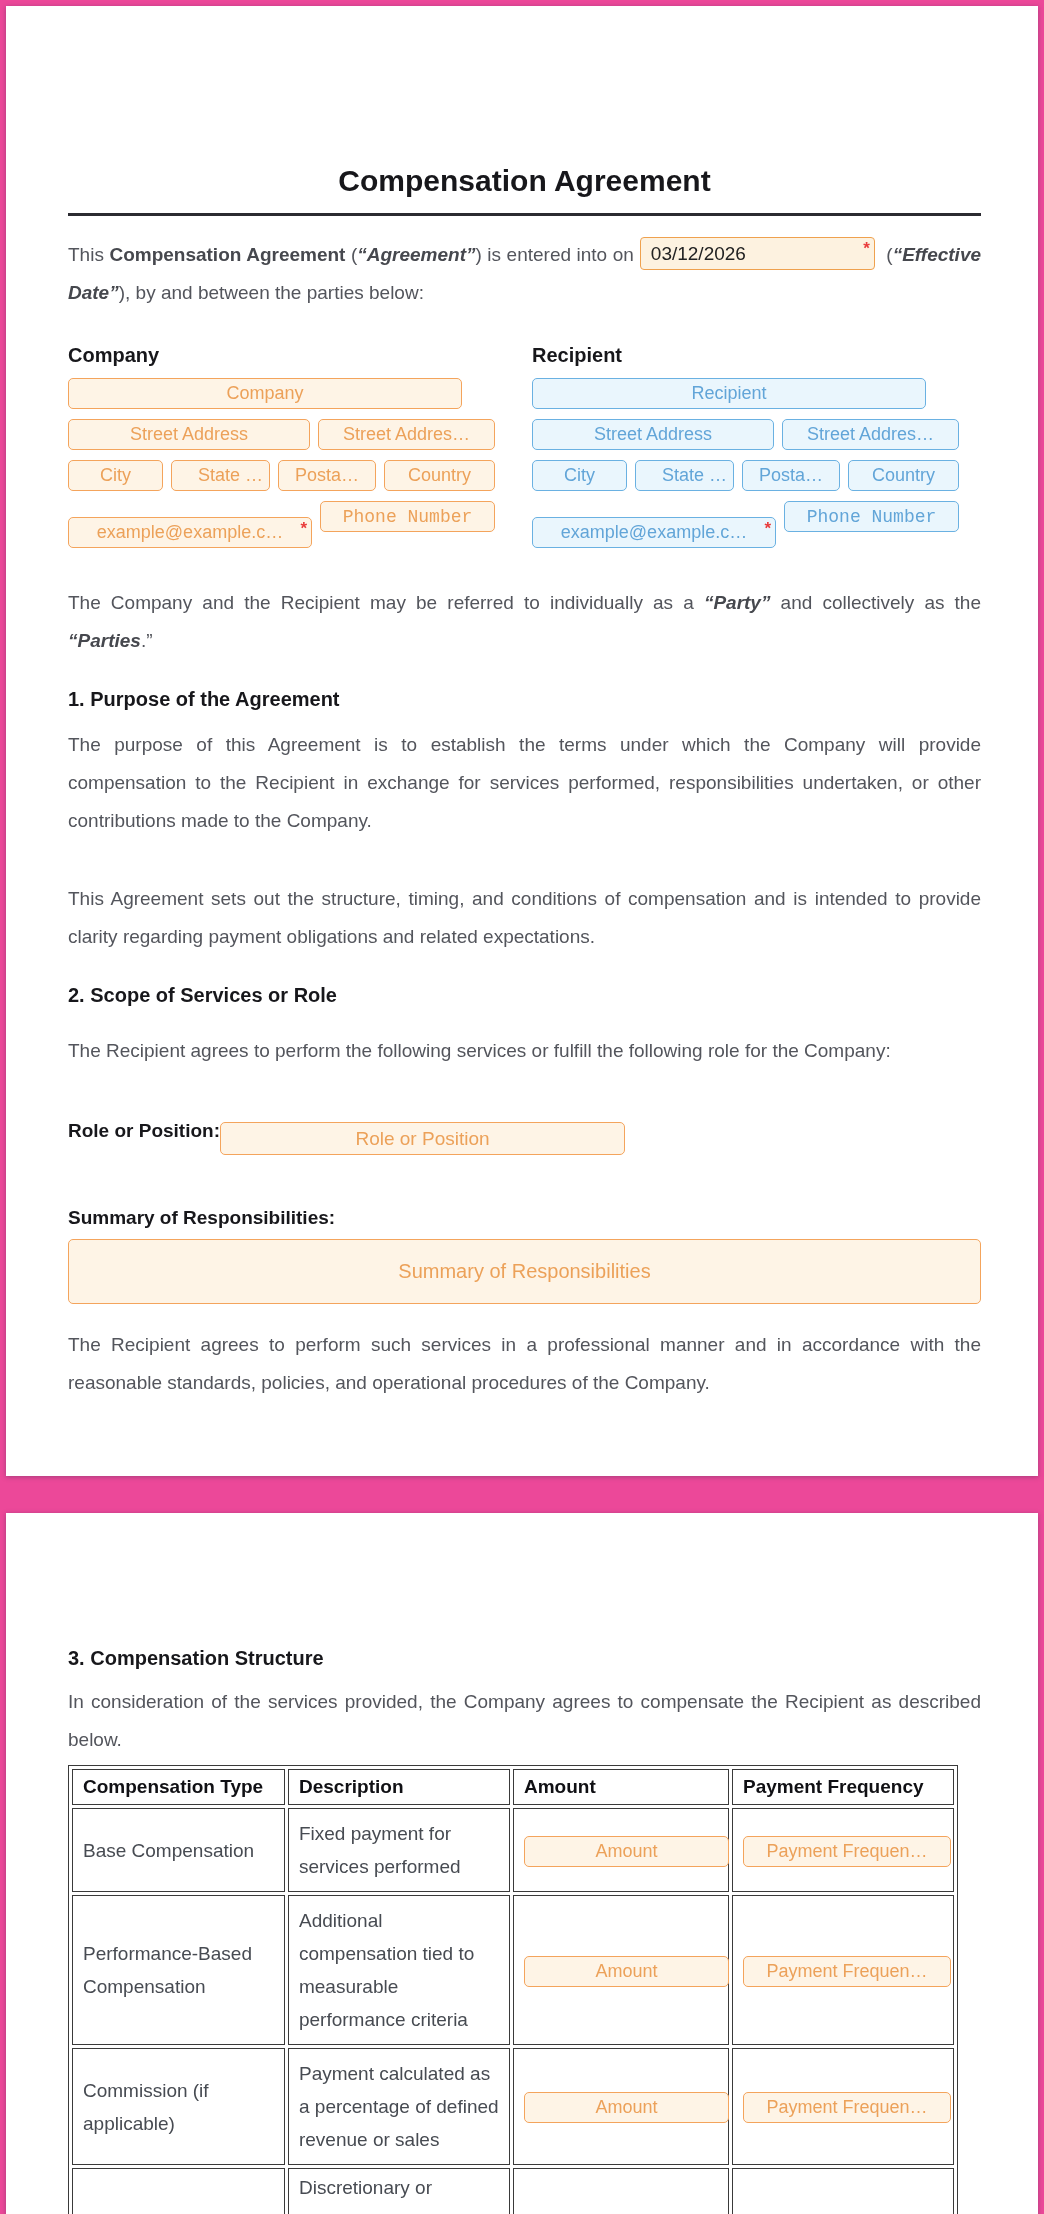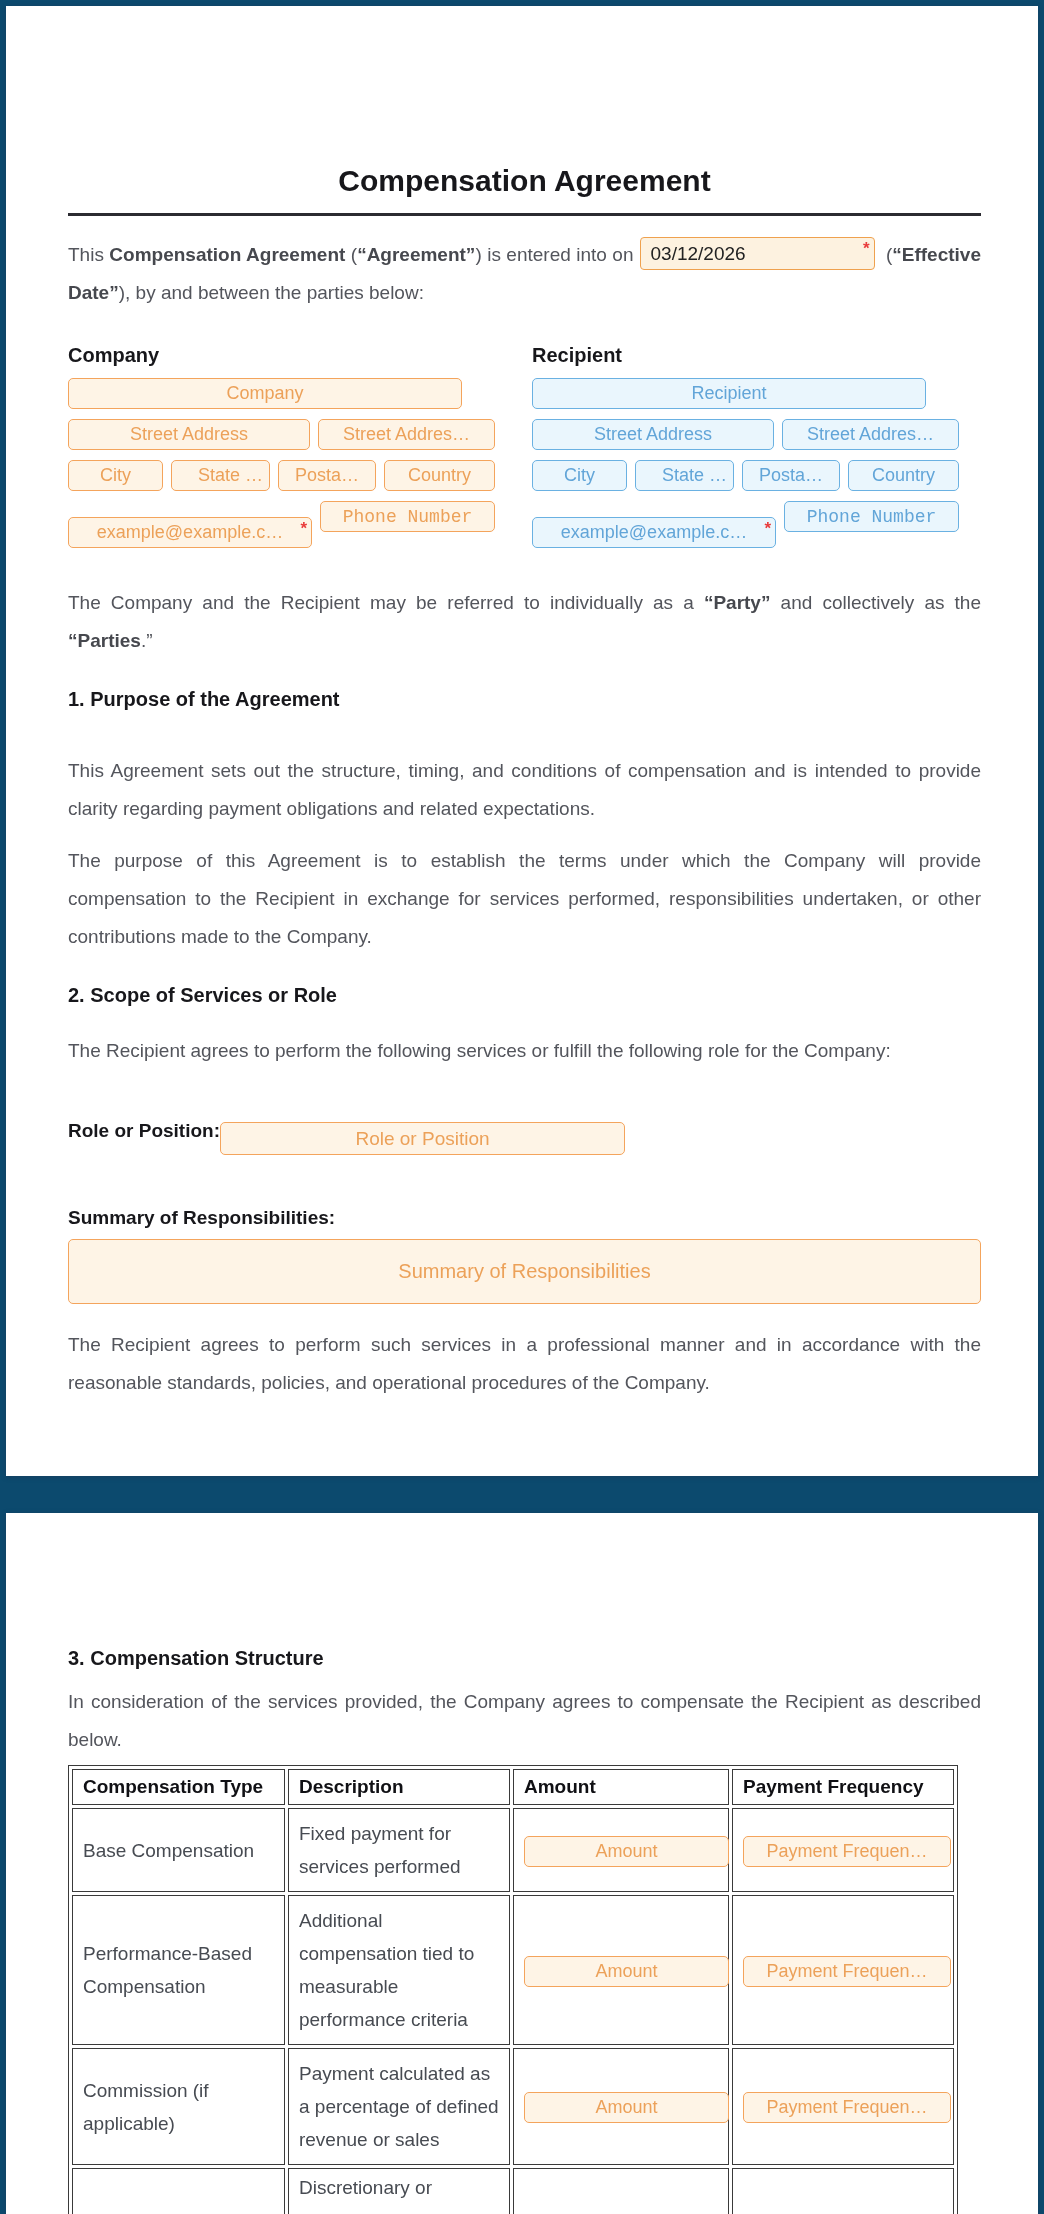--- a/index.html
+++ b/index.html
@@ -1,40 +1,40 @@
 <!DOCTYPE html>
 <html><head>
 <meta charset="utf-8">
 <style>
   * { box-sizing: border-box; margin: 0; padding: 0; }
   html,body { background:#DCDCE6; }
   .canvas {
     width:1044px; height:2214px; overflow:hidden; position:relative;
-    background:#0c4a6e; font-family:"Liberation Sans", sans-serif;
+    background:#ec4899; font-family:"Liberation Sans", sans-serif;
     margin:0 auto;
   }
   .sheet {
     width:1032px; margin:0 auto; background:#ffffff;
     box-shadow:0 1px 5px rgba(40,40,70,.35);
     padding:0 57px 0 62px;
   }
   .sheet1 { margin-top:6px; height:1470px; overflow:hidden; }
   .sheet2 { margin-top:37px; height:780px; overflow:hidden; }
 
   .doc-title {
     margin-top:155px; font-size:30px; line-height:40px; font-weight:bold;
     text-align:center; color:#17171b;
   }
   .title-rule { border:none; border-top:3px solid #2b2b31; margin-top:12px; }
 
   .para {
     font-size:19px; line-height:38px; color:#53555c; text-align:justify;
   }
   .para b { color:#46484e; }
-  .it { }
+  .it { font-style:italic; }
 
   .intro { margin-top:20px; }
 
   
   .inp {
     height:31px; border-radius:5px; font-family:"Liberation Sans",sans-serif;
     font-size:18px; text-align:center; outline:none; padding:0 6px; width:100%;
     display:inline-block;
   }
   .inp.o { border:1px solid #F4A45C; background:#FEF4E6; color:#333; }
@@ -182,22 +182,22 @@
             <span class="req">*</span>
           </span>
           <input class="inp b phone" type="text" placeholder="Phone Number" style="">
         </div>
       </div>
     </div>
 
     <p class="para party-note"><span>The Company and the Recipient may be referred to individually as a </span><b class="it">“Party”</b><span> and collectively as the </span><b class="it">“Parties</b><span>.”</span></p>
 
     <h2 class="sec-h h1a">1. Purpose of the Agreement</h2>
+    <p class="para p1a">The purpose of this Agreement is to establish the terms under which the Company will provide compensation to the Recipient in exchange for services performed, responsibilities undertaken, or other contributions made to the Company.</p>
     <p class="para p1b">This Agreement sets out the structure, timing, and conditions of compensation and is intended to provide clarity regarding payment obligations and related expectations.</p>
-    <p class="para p1a">The purpose of this Agreement is to establish the terms under which the Company will provide compensation to the Recipient in exchange for services performed, responsibilities undertaken, or other contributions made to the Company.</p>
 
     <h2 class="sec-h h2a">2. Scope of Services or Role</h2>
     <p class="para p2a">The Recipient agrees to perform the following services or fulfill the following role for the Company:</p>
 
     <div class="role-row">
       <div class="role-label">Role or Position:</div>
       <span class="fw role-fw">
         <input class="inp o" type="text" placeholder="Role or Position" style="">
       </span>
     </div>

